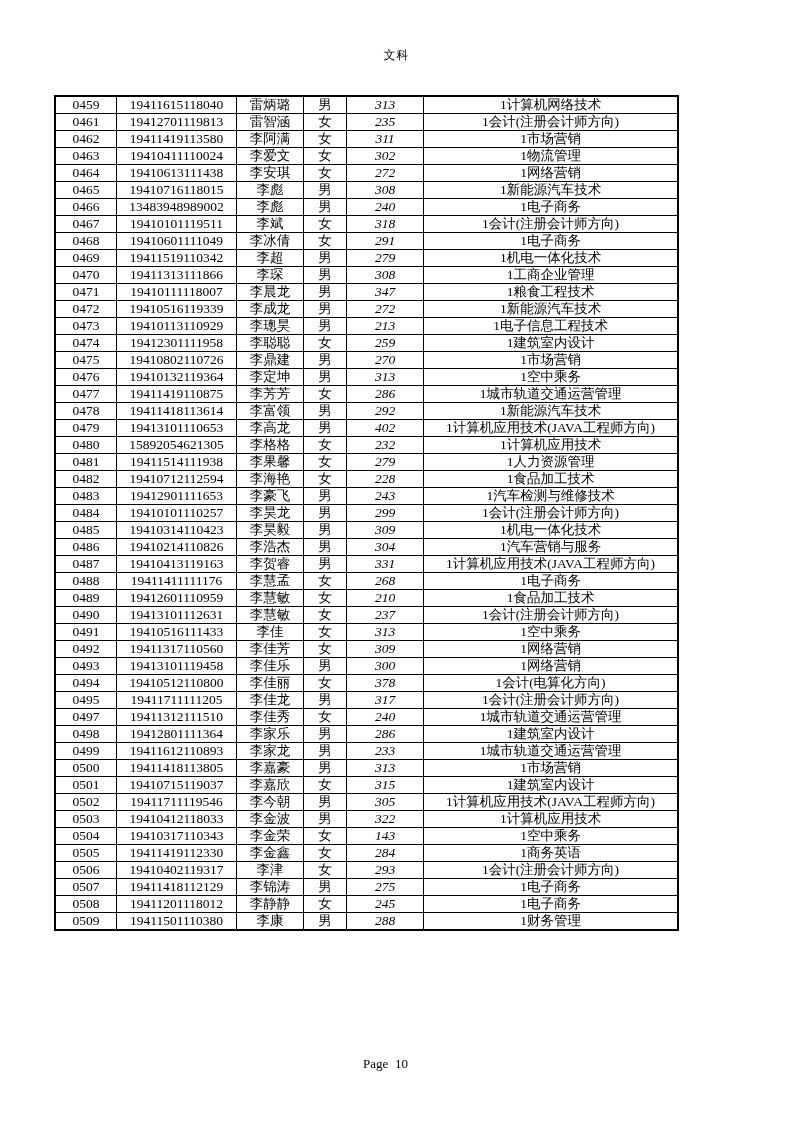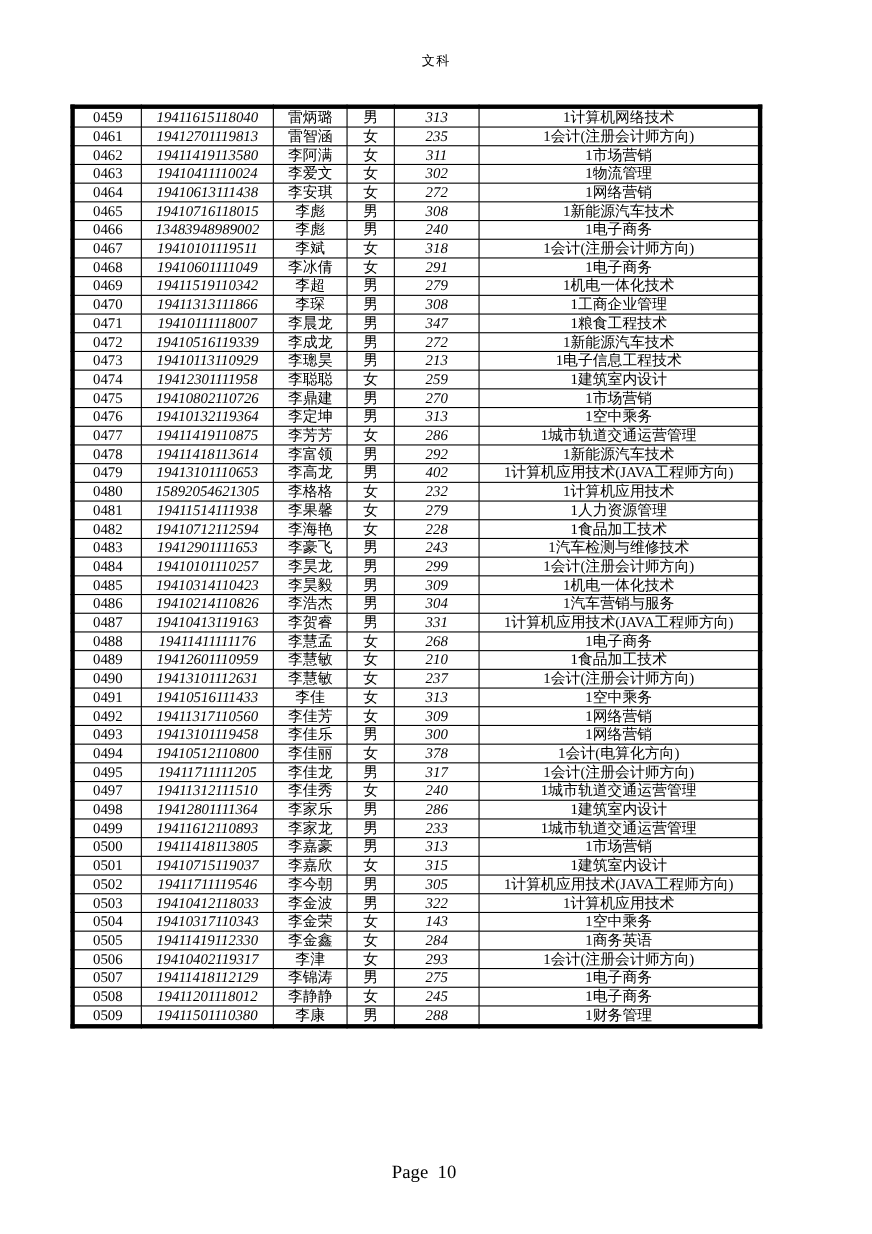--- a/index.html
+++ b/index.html
@@ -21,50 +21,50 @@
     top: 47px;
     left: 0;
     width: 793px;
     text-align: center;
     font-size: 12px;
     letter-spacing: 1px;
   }
   table.results {
     position: absolute;
     top: 95px;
-    left: 64px;
+    left: 54px;
     width: 616px;
     border-collapse: collapse;
     table-layout: fixed;
-    border: 4px solid #000000;
+    border: 2px solid #000000;
   }
   table.results td {
     border: 1px solid #000000;
     height: 16px;
     padding: 0 1px;
     text-align: center;
     vertical-align: middle;
     font-size: 13.5px;
     line-height: 1;
     white-space: nowrap;
     overflow: hidden;
   }
   td.col-seq    { width: 58px;  }
-  td.col-exam   { width: 117px; font-style: italic; }
+  td.col-exam   { width: 117px; }
   td.col-name   { width: 64px; font-family: Liberation Serif, serif;  }
   td.col-gender { width: 40px;  }
   td.col-score  { width: 74px; font-style: italic;  }
   td.col-major  { width: 251px; }
   .page-footer {
     position: absolute;
     top: 1056px;
     left: 0;
     width: 771px;
     text-align: center;
-    font-size: 17px;
+    font-size: 13px;
     white-space: pre;
   }
 </style>
 </head>
 <body>
 
 <div class="page">
   <div class="doc-title">文科</div>
   <table class="results">
     <tbody id="table-body">

